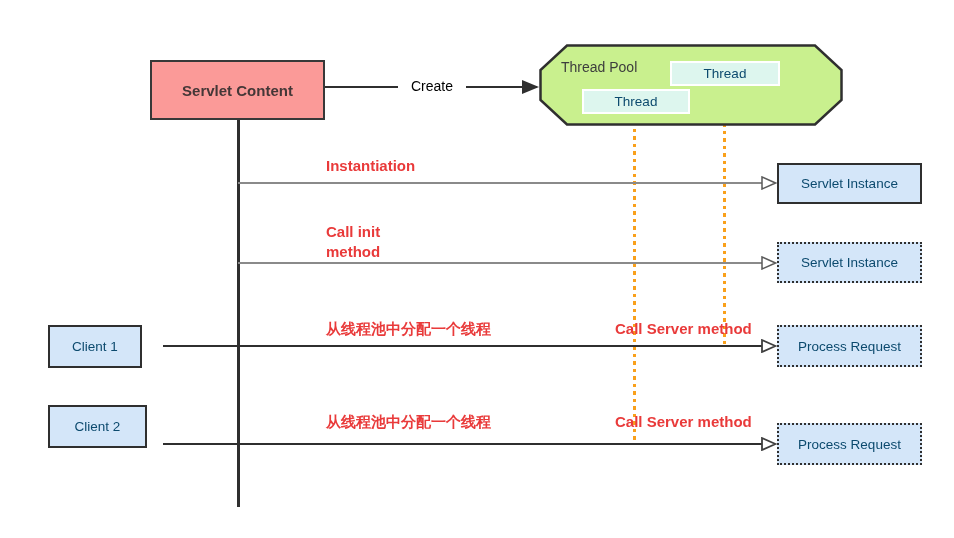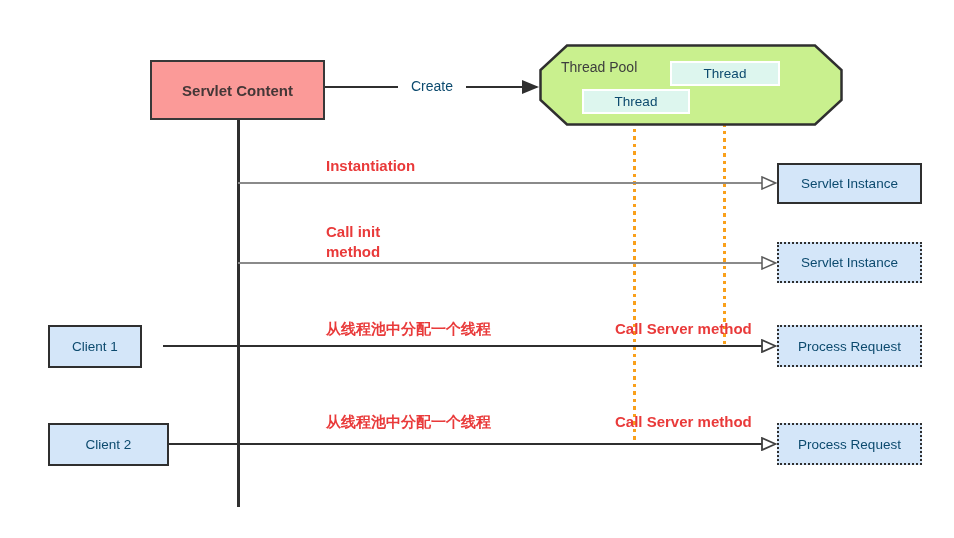--- a/index.html
+++ b/index.html
@@ -18,21 +18,21 @@
   .mint{background:#ddf6ee;border:2.5px solid #ffffff;font-size:13.5px;}
   .hline{position:absolute;}
   .gray-line{background:#8a8a8a;height:1.5px;}
   .dark-line{background:#2f2f2f;height:2px;}
   .vline{position:absolute;background:#2f2f2f;width:2.5px;}
   .vdotted{
     position:absolute;width:3px;
     background:repeating-linear-gradient(to bottom,#f9a01b 0 3.5px,transparent 3.5px 7.5px);
   }
   .red-label{position:absolute;font-weight:bold;font-size:15px;color:#e93a3a;white-space:nowrap;line-height:20px;margin-left:8px;}
-  .plain-label{position:absolute;font-size:14px;color:#0c4a6e;white-space:nowrap;}
+  .plain-label{position:absolute;font-size:14px;color:#000000;white-space:nowrap;}
   .create-label{background:#ffffff;padding:0 3px;text-align:center;}
   .pool-title{position:absolute;font-size:14px;color:#3d3d3d;white-space:nowrap;}
   svg{display:block;}
 </style>
 </head>
 <body>
 
 <div class="canvas">
 
   <div class="vline" style="left:237px;top:113px;height:394px;"></div>
@@ -80,16 +80,16 @@
   <div class="red-label" style="left:607px;top:319px;">Call Server method</div>
   <div class="node blue-solid" style="left:48px;top:325px;width:94px;height:43px;">Client 1</div>
   <div class="node blue-dotted" style="left:777px;top:325px;width:145px;height:42px;">Process Request</div>
 
   <div class="hline dark-line" style="left:163px;top:443px;width:601px;"></div>
   <svg class="abs" style="left:761px;top:437px;" width="16" height="14">
     <polygon points="1,1 14.5,7 1,13" fill="#ffffff" stroke="#3f3f3f" stroke-width="1.8"></polygon>
   </svg>
   <div class="red-label" style="left:318px;top:412px;">从线程池中分配一个线程</div>
   <div class="red-label" style="left:607px;top:412px;">Call Server method</div>
-  <div class="node blue-solid" style="left:48px;top:423px;width:121px;height:43px;">Client 2</div>
+  <div class="node blue-solid" style="left:48px;top:405px;width:99px;height:43px;">Client 2</div>
   <div class="node blue-dotted" style="left:777px;top:423px;width:145px;height:42px;">Process Request</div>
 
 </div>
 
 </body></html>

